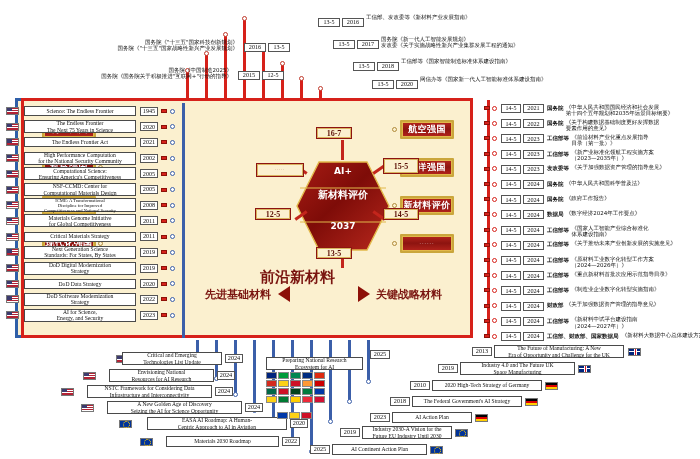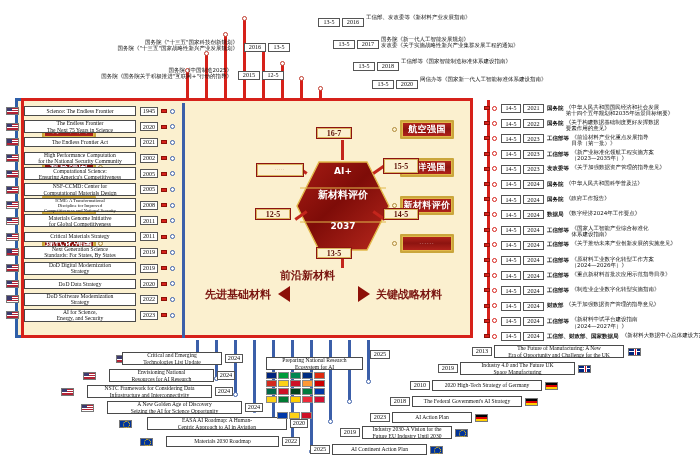--- a/index.html
+++ b/index.html
@@ -186,21 +186,21 @@
     <div class="stepbox" style="left:383px;top:158px;width:36px;height:16px;">15-5</div>
     <div class="spoke" style="left:372px;top:214px;width:14px;height:3px;transform:rotate(35deg);"></div>
     <div class="stepbox" style="left:383px;top:208px;width:36px;height:12px;">14-5</div>
     <div class="spoke" style="left:341px;top:252px;width:3px;height:16px;transform:rotate(0deg);"></div>
     <div class="stepbox" style="left:316px;top:247px;width:36px;height:12px;">13-5</div>
     <div class="spoke" style="left:294px;top:214px;width:14px;height:3px;transform:rotate(-35deg);"></div>
     <div class="stepbox" style="left:255px;top:208px;width:36px;height:12px;">12-5</div>
     <div class="spoke" style="left:294px;top:168px;width:14px;height:3px;transform:rotate(35deg);"></div>
     <div class="stepbox blur" style="left:256px;top:163px;width:48px;height:14px;">·····</div>
     <div style="position:absolute;left:190px;top:266px;width:285px;height:66px;"></div>
-    <div class="cntext" style="left:280px;top:268px;font-size:11px;">前沿新材料</div>
+    <div class="cntext" style="left:260px;top:268px;font-size:15px;">前沿新材料</div>
     <div class="cntext" style="left:205px;top:287px;font-size:11px;">先进基础材料</div>
     <div class="cntext" style="left:376px;top:287px;font-size:11px;">关键战略材料</div>
     <div class="ribtail" style="left:278px;top:286px;border-top:8.5px solid transparent;border-bottom:8.5px solid transparent;border-right:12px solid #8d1008;"></div>
     <div class="ribtail" style="left:358px;top:286px;border-top:8.5px solid transparent;border-bottom:8.5px solid transparent;border-left:12px solid #8d1008;"></div>
     <div class="tlbar" style="left:487px;top:100px;width:3px;height:236px;"></div>
     <div class="sq" style="left:484px;top:106px;"></div>
     <div class="ring" style="left:492px;top:105.5px;"></div>
     <div class="box code" style="left:501px;top:104px;width:20px;height:9px;">14-5</div>
     <div class="box yr" style="left:523px;top:104px;width:21px;height:9px;">2021</div>
     <div class="cnpolicy" style="position:absolute;left:547px;top:105px;font-weight:bold;">国务院</div>

